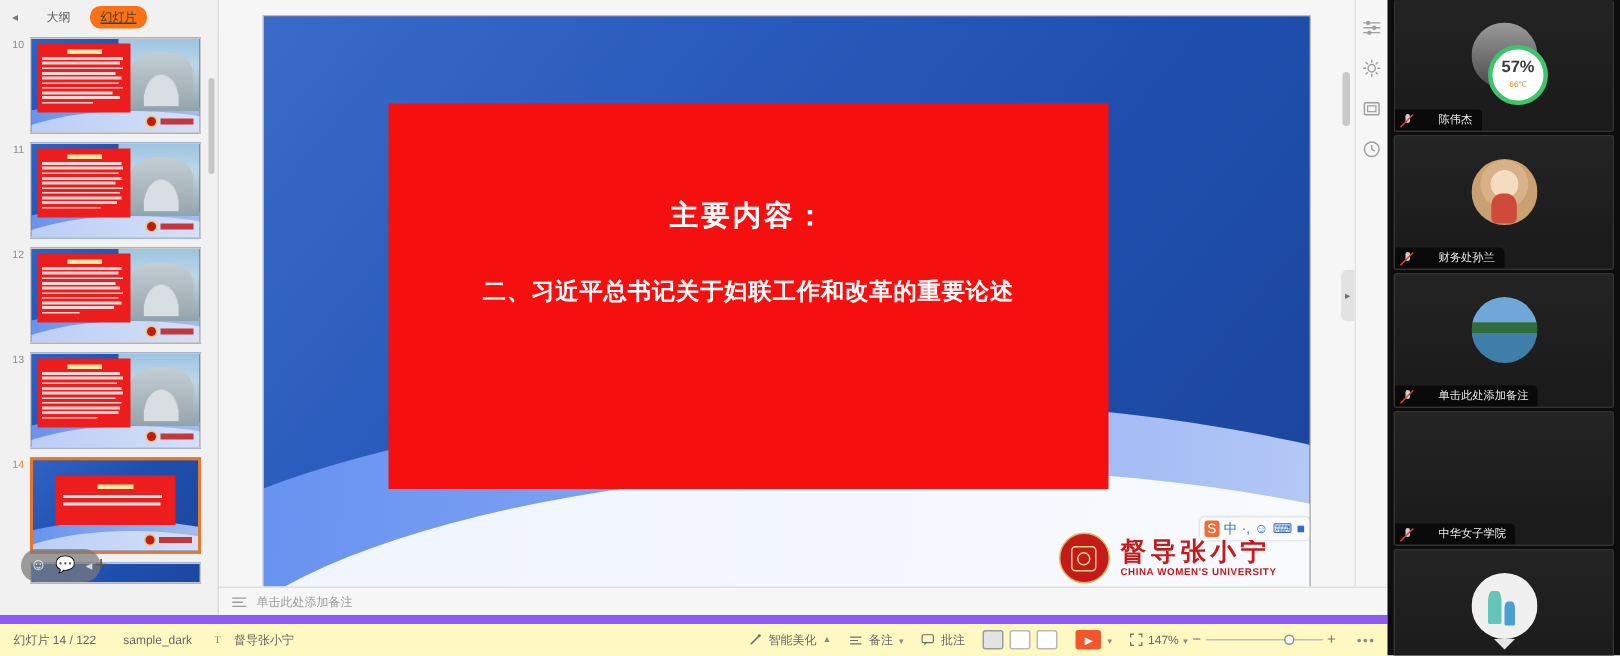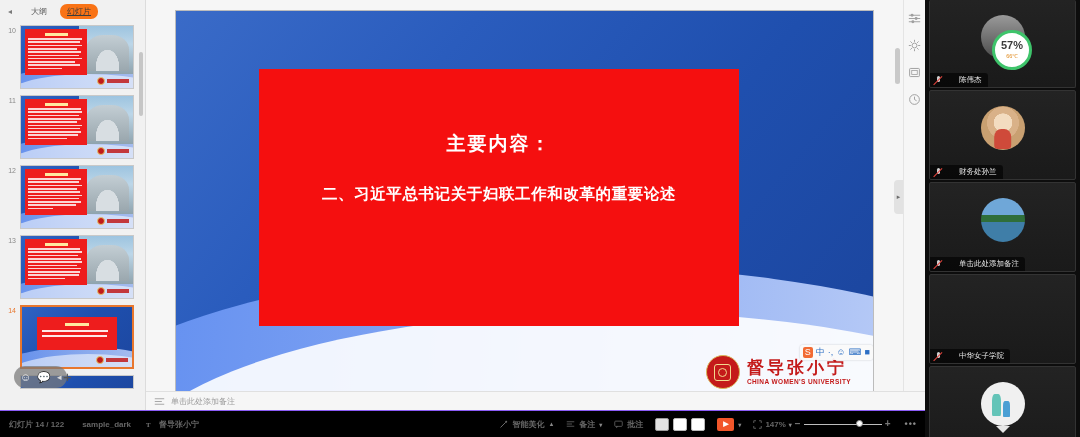--- a/index.html
+++ b/index.html
@@ -210,22 +210,22 @@
   #notes-bar {
     position:absolute; left:146px; right:155px; bottom: 27px; height: 19px;
     background:#f6f6f6; border-top:1px solid #e0e0e0;
     display:flex; align-items:center; gap:6px; padding-left: 8px;
   }
   #notes-placeholder { font-size:8px; color:#9b9b9b; }
 
   
   #status-bar {
     position:absolute; left:0; bottom:0; width: 925px; height: 27px;
-    background:#000000; border-top:1px solid #8b5cf6;
-    display:flex; align-items:center; font-size:8px; color:#666;font-weight:bold;
+    background:#fef9c3; border-top:6px solid #8b5cf6;
+    display:flex; align-items:center; font-size:8px; color:#666;
   }
   .sb-item { padding: 0 9px; white-space:nowrap; }
   .sb-sp { flex: 1; }
   .sb-grp { display:flex; align-items:center; gap:4px; padding: 0 6px; }
   .sb-caret { font-size:6px; color:#888; }
   .vbtn {
     width:14px; height:13px; border:1px solid #b9b9b9; border-radius:2px;
     background:#fff;
   }
   .vbtn.active { background:#e3e3e3; border-color:#9c9c9c; }

